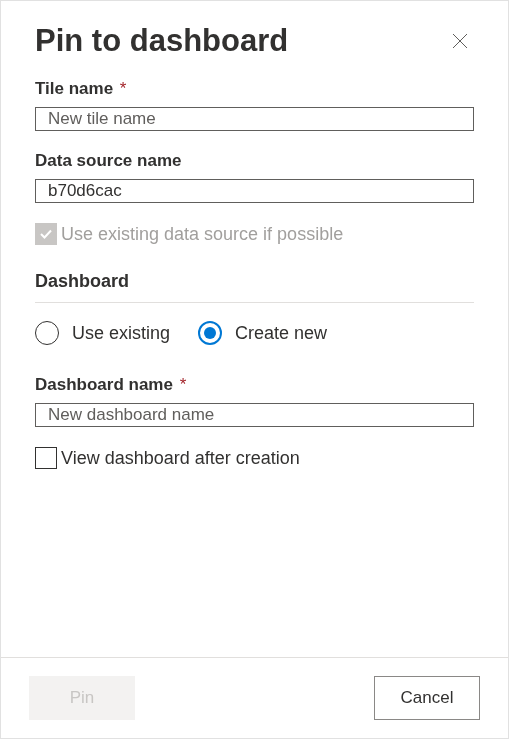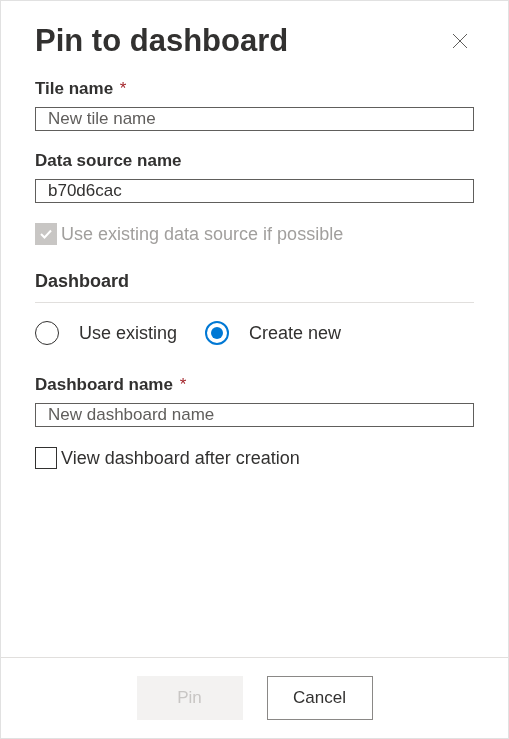--- a/index.html
+++ b/index.html
@@ -100,21 +100,21 @@
   }
 
   .radio-row {
     display: flex;
     gap: 28px;
     margin-bottom: 30px;
   }
   .radio-opt {
     display: flex;
     align-items: center;
-    gap: 20px;
+    gap: 13px;
     cursor: pointer;
   }
   .radio-circle {
     width: 24px; height: 24px;
     border-radius: 50%;
     border: 1.5px solid #323130;
     display: flex; align-items: center; justify-content: center;
     flex-shrink: 0;
   }
   .radio-circle.selected {
@@ -126,21 +126,21 @@
     background: #0078d4;
     display: none;
   }
   .radio-circle.selected .radio-dot { display: block; }
   .radio-label { font-size: 18px; color: #323130; }
 
   .footer {
     border-top: 1px solid #e1dfdd;
     padding: 18px 28px;
     display: flex;
-    justify-content: center;
+    justify-content: space-between;
     gap: 24px;
   }
   .btn {
     min-width: 106px;
     height: 44px;
     font-size: 17px;
     font-family: inherit;
     font-weight: 400;
     border: 1px solid #8a8886;
     background: #fff;

